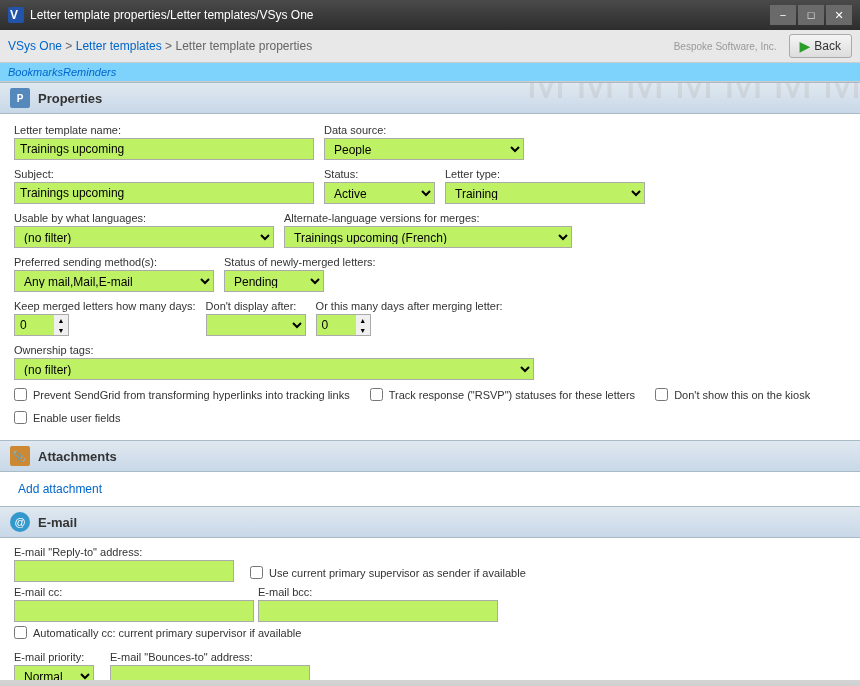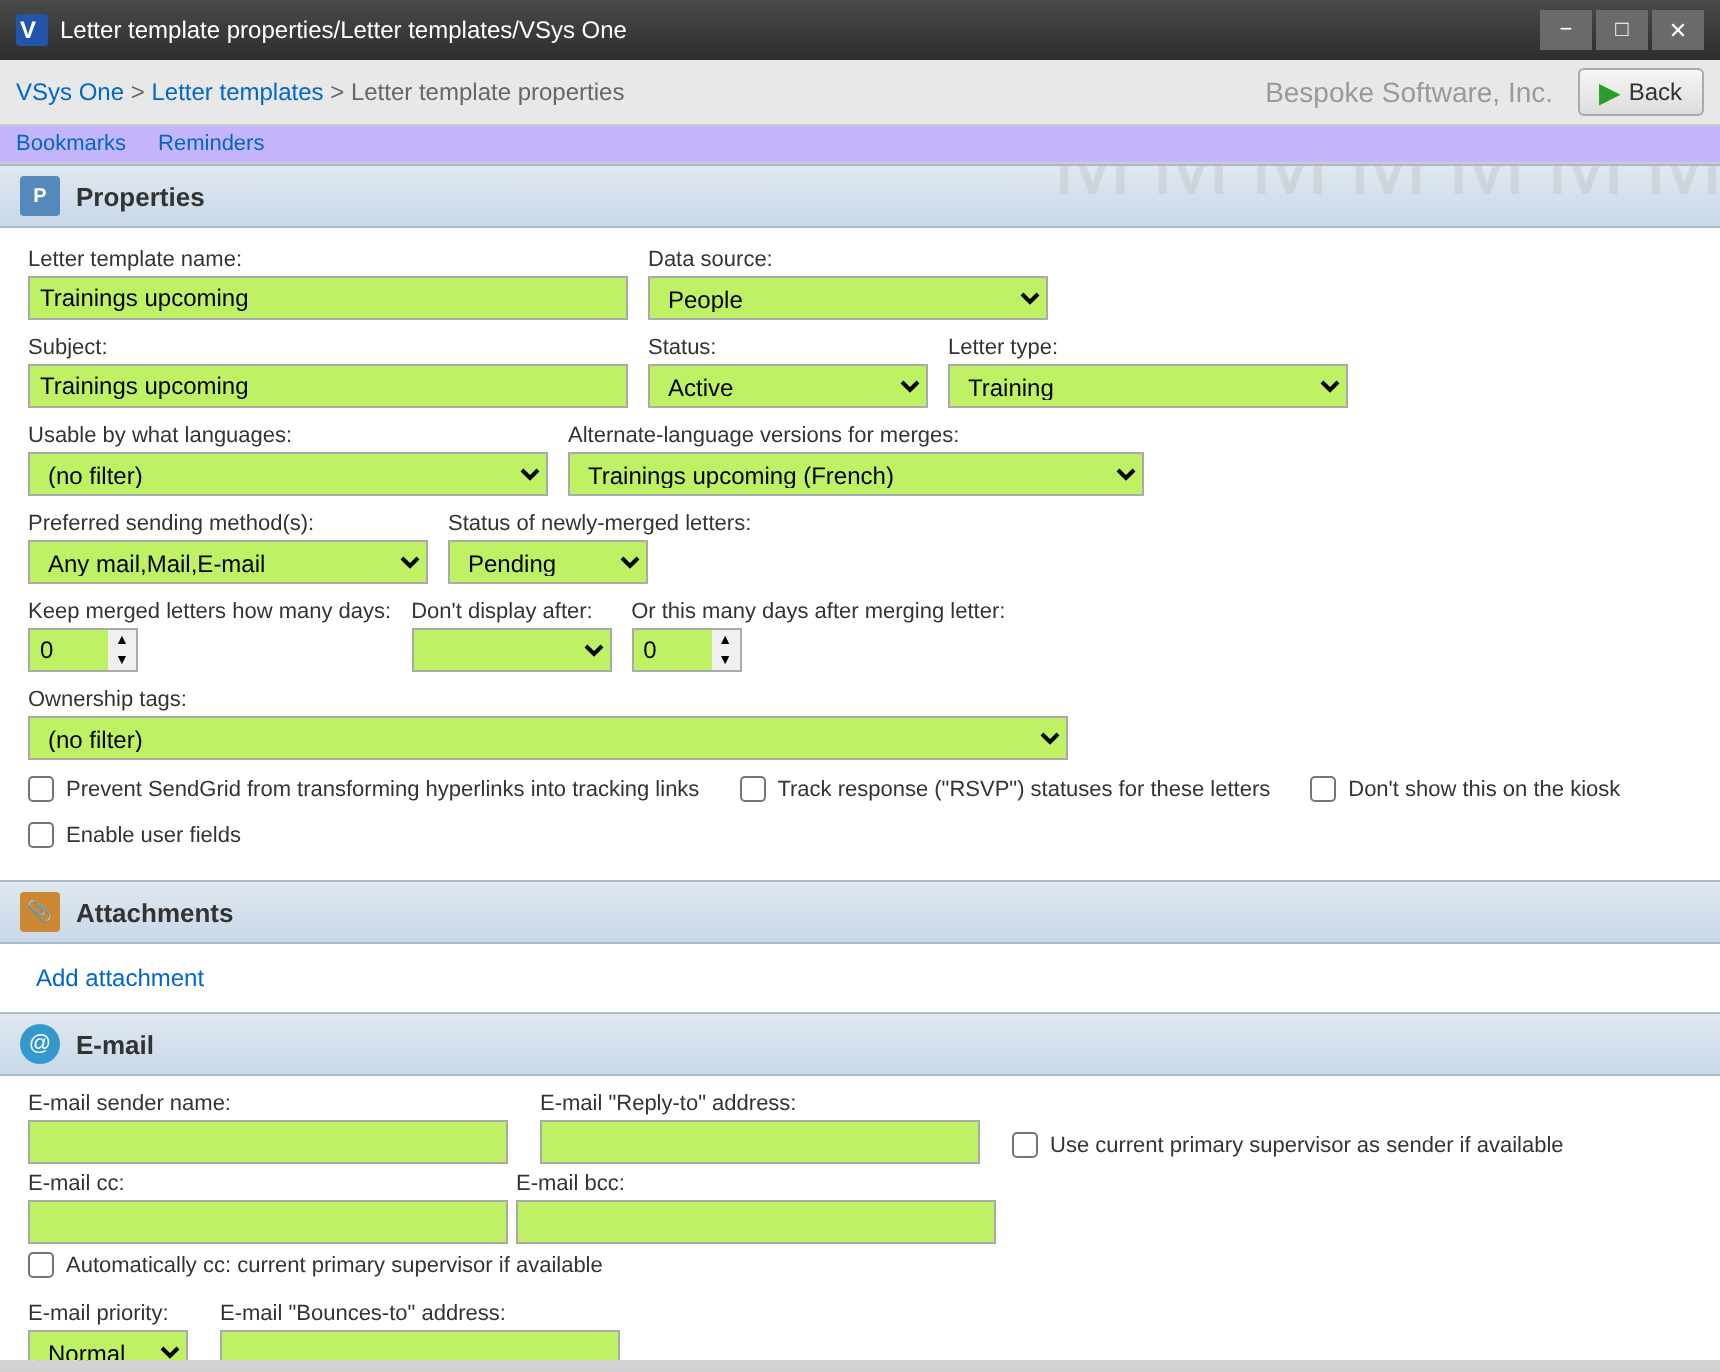--- a/index.html
+++ b/index.html
@@ -43,24 +43,25 @@
       padding: 3px 10px;
       cursor: pointer;
       display: flex; align-items: center; gap: 4px;
       font-size: 12px;
       color: #333;
     }
     .back-icon { color: #2a9d2a; font-size: 14px; }
 
     
     .bookmarks-bar {
-      background: #c4b5fd;
+      background: #7dd3fc;
       padding: 3px 8px;
-      display: flex; gap: 16px;
+      display: flex; 
       border-bottom: 1px solid #ccc;
+      font-style: italic;
     }
     .bookmarks-bar a { color: #0066cc; text-decoration: none; font-size: 11px; }
 
     
     .watermark-container {
       position: relative;
       height: 0;
     }
     .watermark {
       position: absolute;
@@ -113,21 +114,21 @@
     input[type="text"], select {
       border: 1px solid #aaa;
       background: #bef264;
       padding: 3px 5px;
       font-size: 12px;
       height: 22px;
     }
 
     .input-wide { width: 300px; }
     .input-med { width: 200px; }
-    .input-sm { width: 140px; }
+    .input-sm { width: 111px; }
 
     select { cursor: pointer; }
 
     
     .spinbox { display: flex; align-items: center; }
     .spinbox input { width: 40px; border-right: none; }
     .spin-btns { display: flex; flex-direction: column; border: 1px solid #aaa; border-left: none; background: #f0f0f0; }
     .spin-btn { width: 14px; height: 10px; font-size: 7px; cursor: pointer; display: flex; align-items: center; justify-content: center; border: none; background: transparent; }
 
     
@@ -164,21 +165,21 @@
       align-items: center;
       padding: 0 8px;
       font-size: 11px;
       color: #333;
       position: fixed;
       bottom: 0;
       width: 860px;
     }
 
     .nav-right { display: flex; align-items: center; gap: 4px; }
-    .company-name { font-size: 14px; color: #999; margin-right: 8px; }
+    .company-name { font-size: 10px; color: #999; margin-right: 8px; }
   </style>
 </head>
 <body>
 
 <div class="title-bar">
   <div class="title-bar-left">
     <svg class="title-bar-icon" viewBox="0 0 16 16">
       <rect width="16" height="16" fill="#2255aa" rx="2"></rect>
       <text x="2" y="12" fill="#fff" font-size="10" font-weight="bold">V</text>
     </svg>
@@ -369,24 +370,20 @@
 
   <div class="email-section-header">
     <div class="email-icon">@</div>
     <span class="section-header-title">E-mail</span>
   </div>
 
   <div>
 
     <div style="display:flex; align-items:flex-end; gap:16px; padding:8px 14px 4px;">
       <div class="form-group">
-        <label class="form-label">E-mail sender name:</label>
-        <input type="text" style="width: 240px;">
-      </div>
-      <div class="form-group">
         <label class="form-label">E-mail "Reply-to" address:</label>
         <input type="text" style="width: 220px;">
       </div>
       <label class="checkbox-row" style="margin-bottom:3px; white-space:nowrap;">
         <input type="checkbox" style="">
         <span class="checkbox-label">Use current primary supervisor as sender if available</span>
       </label>
     </div>
 
     <div style="display:flex; align-items:flex-end; gap:4px; padding:0 14px 4px;">

